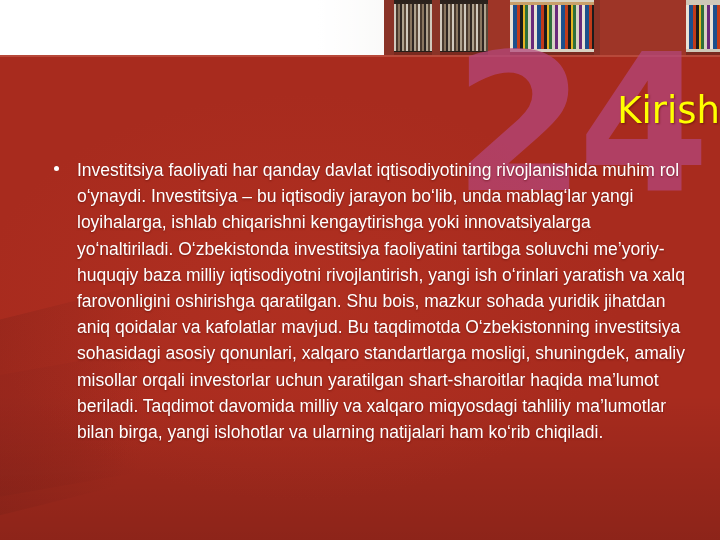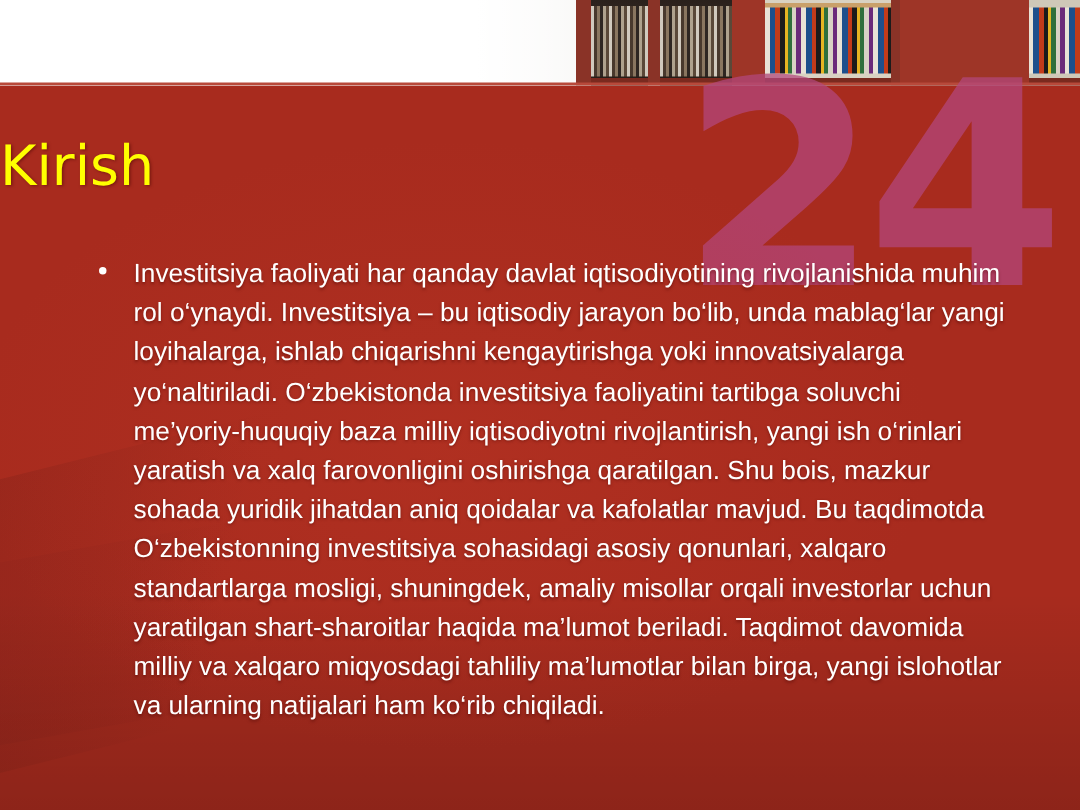--- a/index.html
+++ b/index.html
@@ -157,32 +157,32 @@
   
   .content {
     position: absolute;
     inset: 57px 0 0 0;
   }
   .slide-title {
     position: absolute;
     left: 0;
     right: 0;
     top: 32px;
-    text-align: left;
+    text-align: right;
     font-size: 37px;
     color: #ffff00;
     font-family: "DejaVu Sans", sans-serif;
     text-shadow: 1px 1px 2px rgba(90,12,8,0.6);
   }
   .body-list {
     position: absolute;
     left: 42px;
     right: 34px;
     top: 100px;
-    margin: 12px;
+    margin: 0;
     padding: 0;
     list-style: none;
   }
   .bullet-item {
     position: relative;
     padding-left: 35px;
     color: #ffffff;
     font-size: 17.5px;
     line-height: 26.2px;
     text-shadow: 0 1px 2px rgba(80,10,6,0.55);

